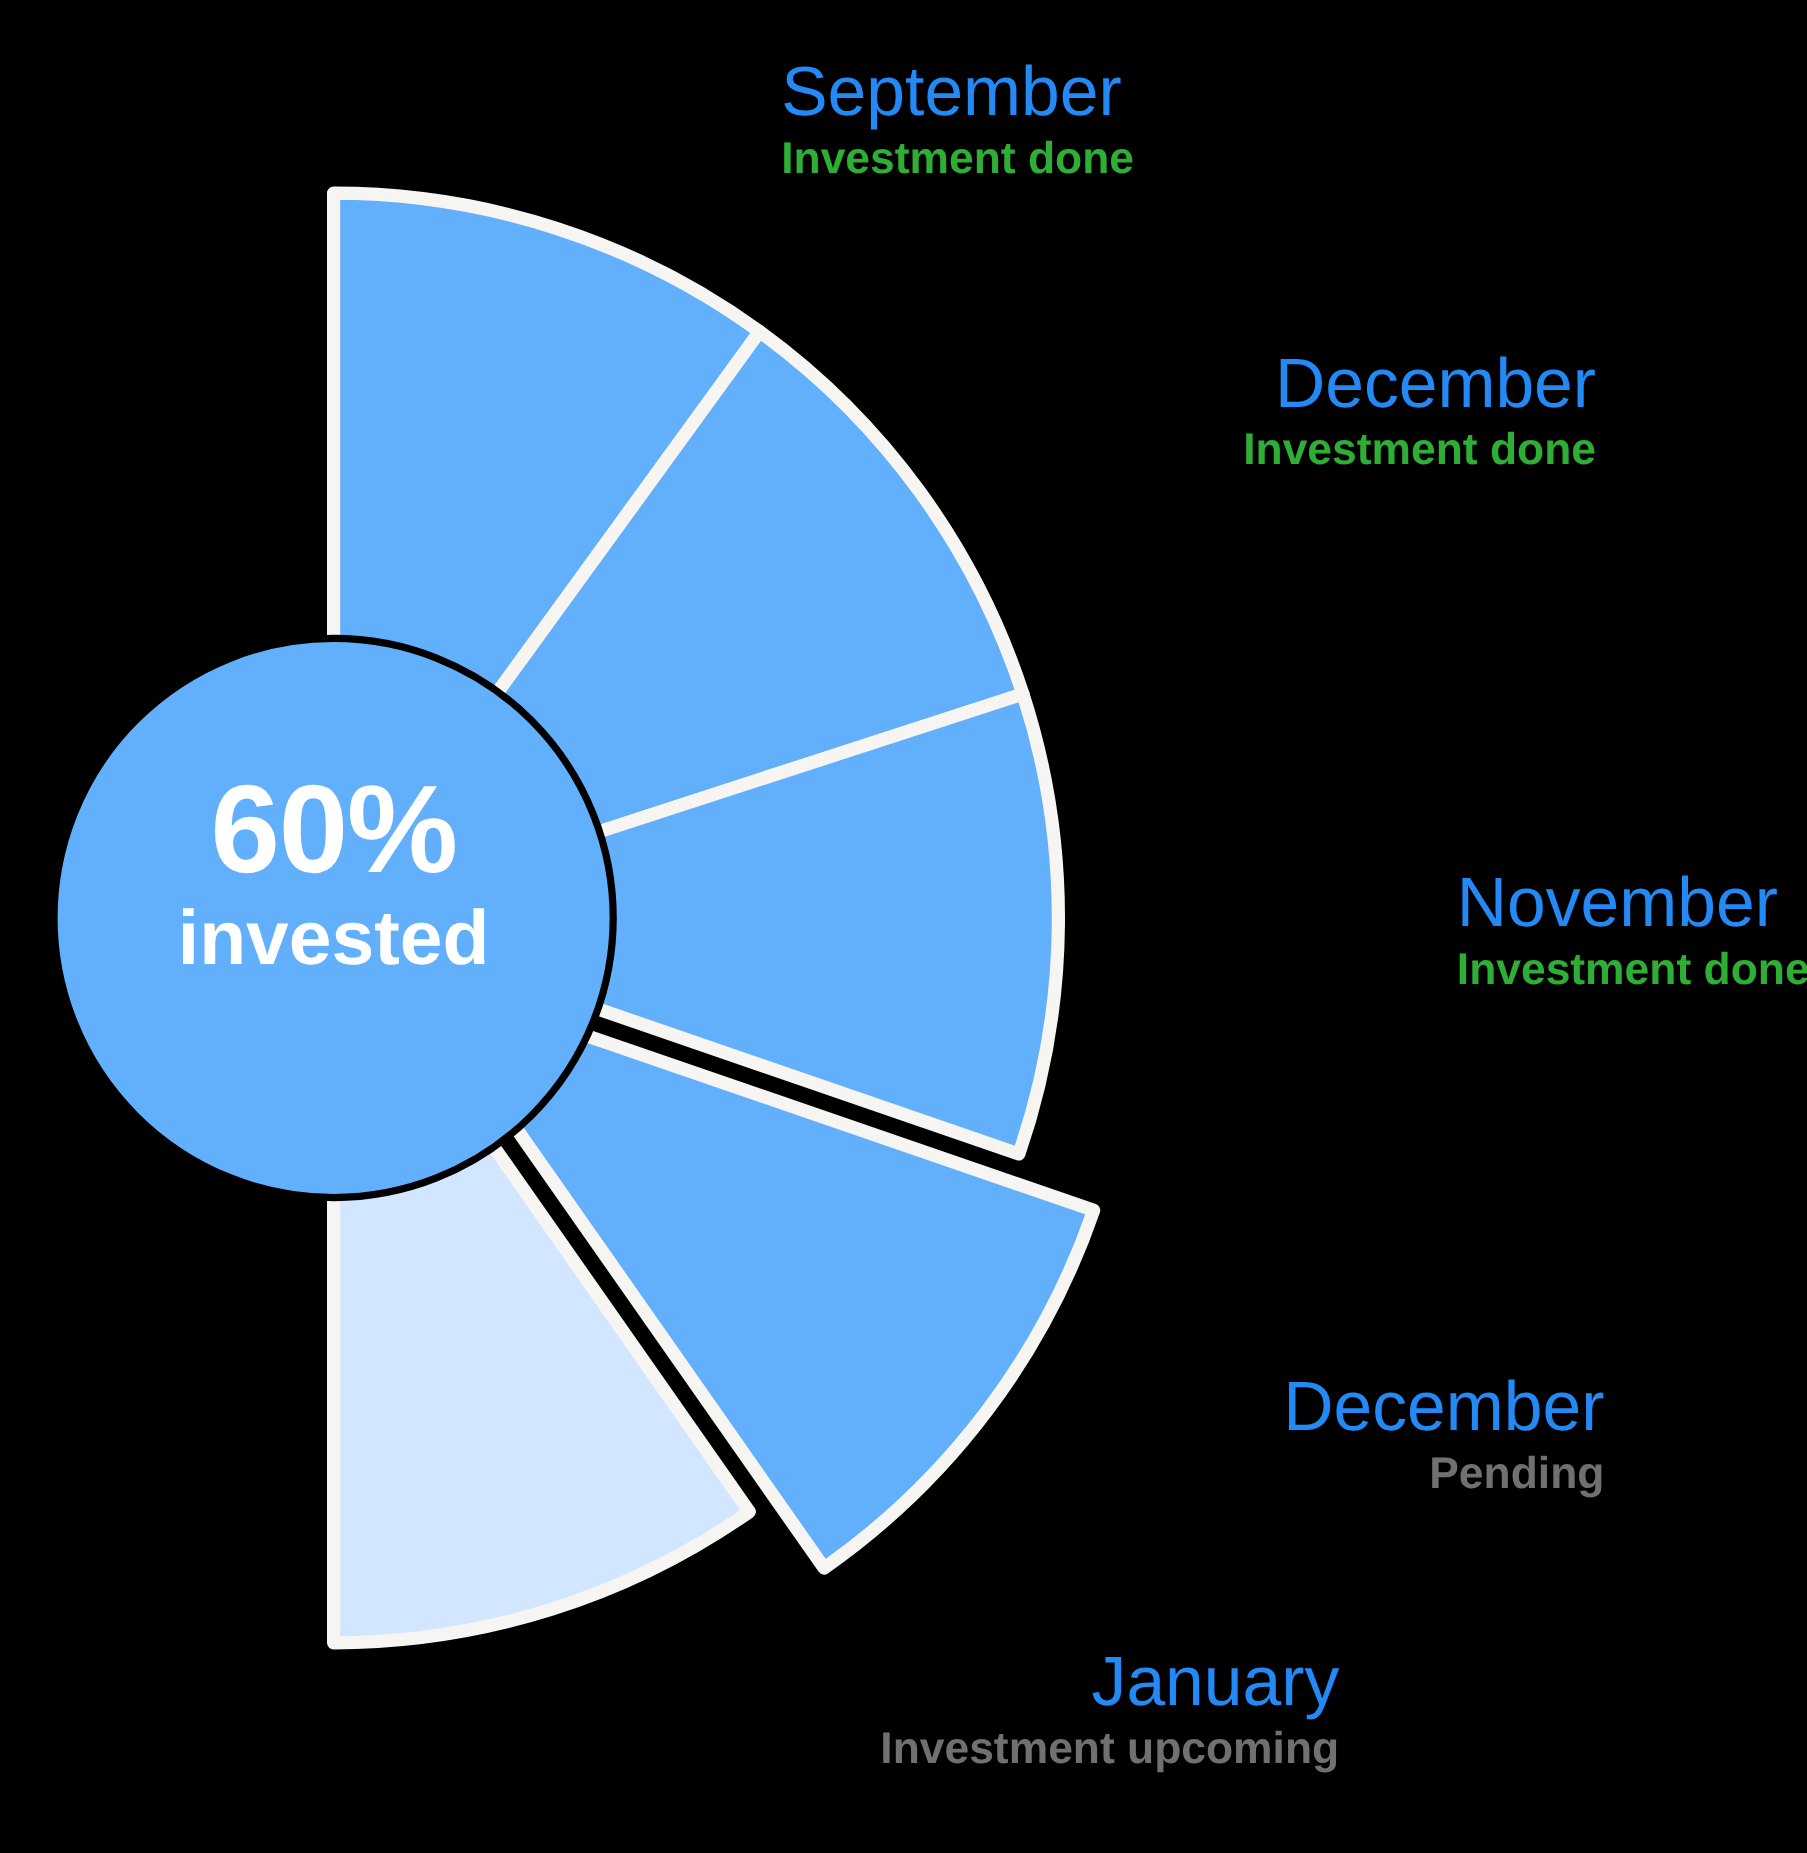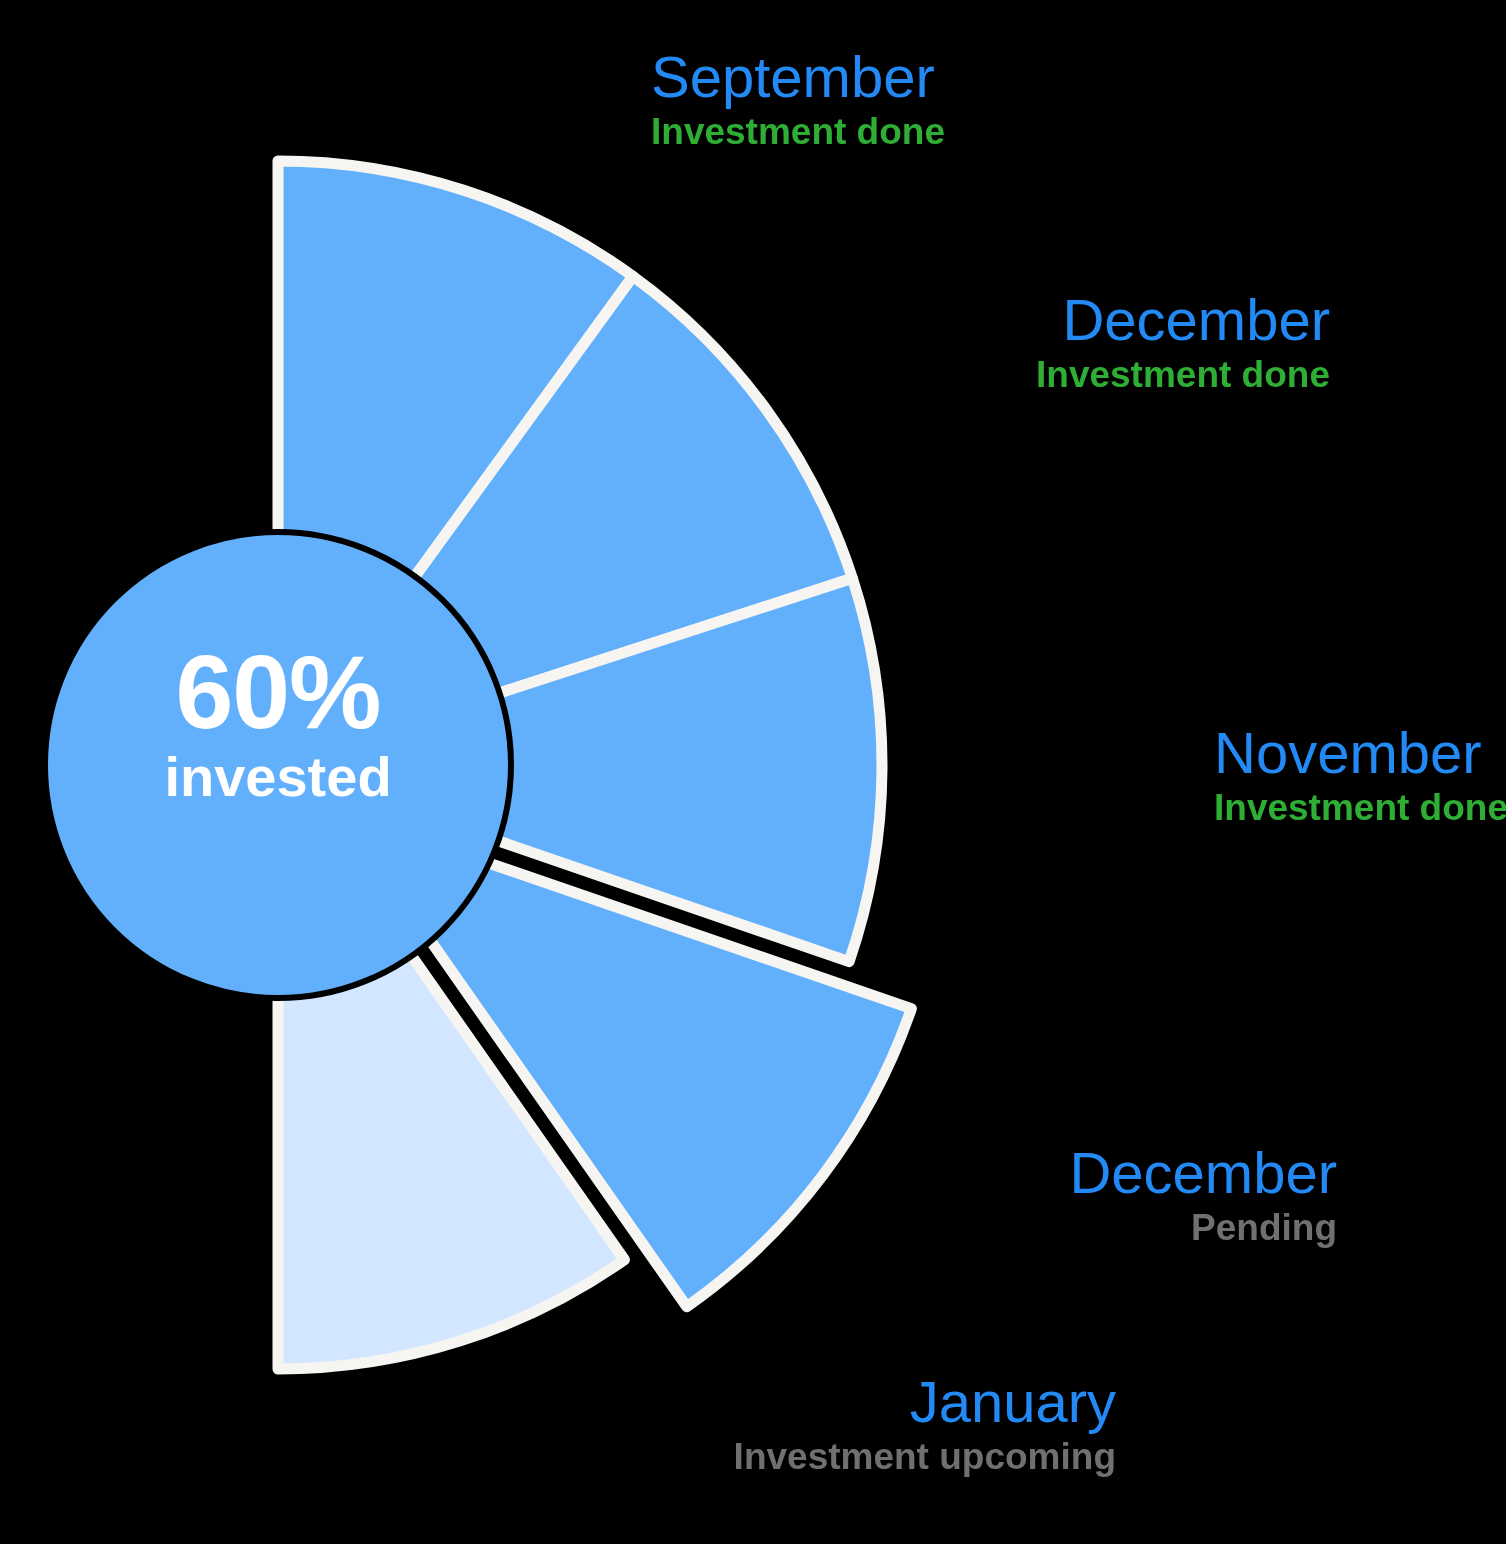--- a/index.html
+++ b/index.html
@@ -37,21 +37,21 @@
   }
   .hub-pct {
     font-size: 104px;
     font-weight: bold;
     color: #ffffff;
     line-height: 1.0;
     letter-spacing: -1px;
     text-align: center;
   }
   .hub-sub {
-    font-size: 56px;
+    font-size: 64px;
     font-weight: bold;
     color: #ffffff;
     line-height: 1.05;
     margin-top: 4px;
   }
   .label-block {
     position: absolute;
     white-space: nowrap;
   }
   .label-month {

